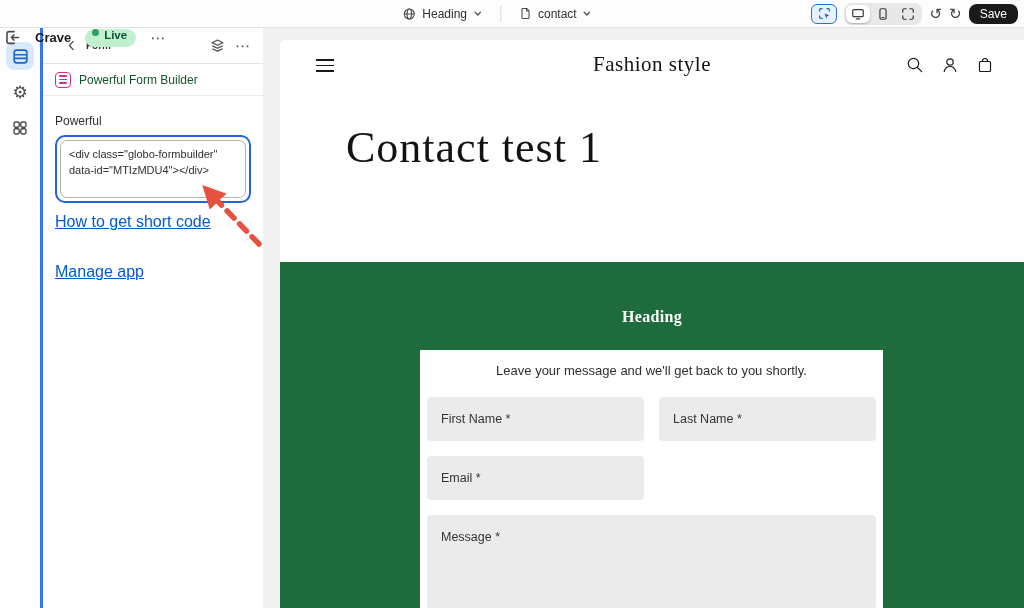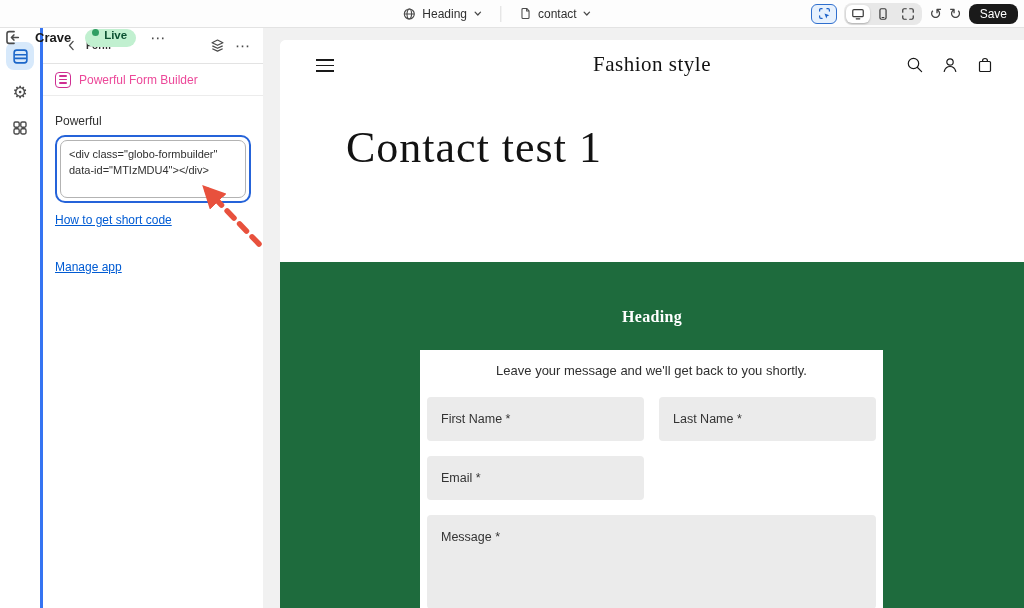--- a/index.html
+++ b/index.html
@@ -34,26 +34,26 @@
   .gear-glyph{font-size:17px;line-height:1;}
 
   
   .panel{position:absolute;left:40px;top:28px;width:223px;bottom:0;background:#fff;border-left:3px solid #3574f2;z-index:5;}
   .panel-header{height:36px;display:flex;align-items:center;padding:0 12px;border-bottom:1px solid #e3e3e3;}
   .panel-title{font-size:10px;font-weight:700;color:#303030;margin-left:8px;flex:1;}
   .panel-header .icon-btn{margin-left:10px;}
   .app-row{height:32px;display:flex;align-items:center;gap:8px;padding:0 12px;border-bottom:1px solid #ececec;}
   .app-icon{width:16px;height:16px;border:1.5px solid #cf2e92;border-radius:4px;display:flex;flex-direction:column;justify-content:center;gap:2px;padding:0 3px;}
   .app-icon i{display:block;height:1.5px;background:#cf2e92;border-radius:1px;}
-  .app-name{font-size:12px;color:#ec4899;}
+  .app-name{font-size:12px;color:#14532d;}
   .panel-body{padding:12px;}
   .field-label{font-size:12px;color:#303030;margin:6px 0 7px;}
   .shortcode-box{border:2px solid #2563d9;border-radius:10px;padding:3px;background:#fff;cursor:text;}
   .shortcode-inner{border:1px solid #b3b3b3;border-radius:7px;min-height:58px;padding:6px 8px;font-size:11px;line-height:1.45;color:#303030;word-wrap:break-word;}
-  .panel-link{display:inline-block;font-size:12px;color:#005bd3;text-decoration:underline;cursor:pointer;}
+  .panel-link{display:inline-block;font-size:16px;color:#005bd3;text-decoration:underline;cursor:pointer;}
   .link-howto{margin-top:10px;}
   .link-manage{margin-top:32px;}
 
   
   .annot{position:absolute;left:185px;top:170px;width:95px;height:95px;z-index:30;pointer-events:none;}
 
   
   .preview{position:absolute;left:280px;top:40px;right:0;bottom:0;background:#fff;border-radius:6px 0 0 0;overflow:hidden;z-index:4;}
   .announce{height:32px;background:#2d9f43;display:flex;align-items:center;justify-content:center;}
   .announce-text{font-size:12px;color:#fff;}

